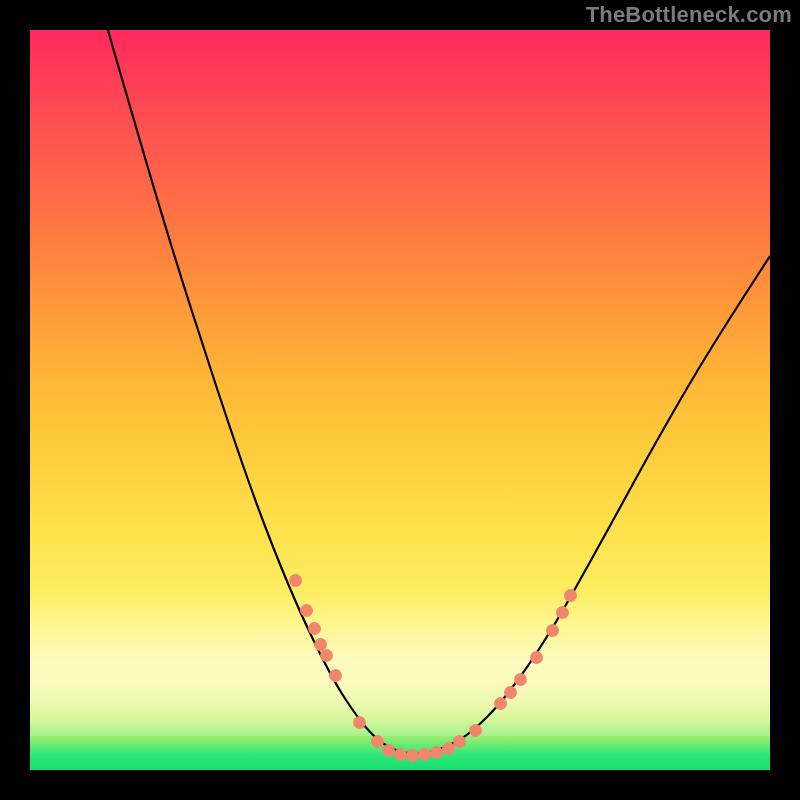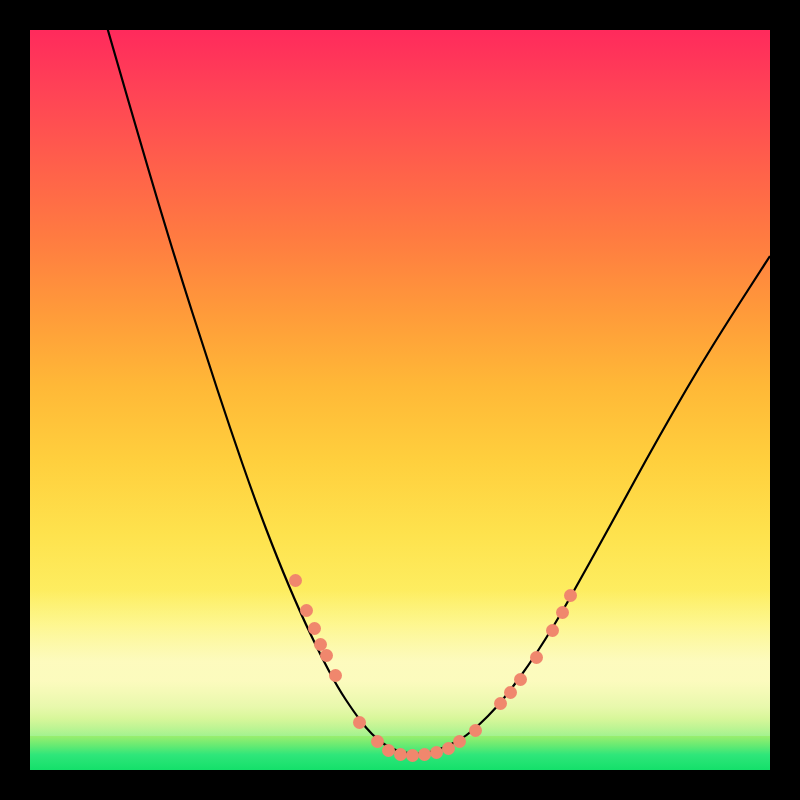--- a/index.html
+++ b/index.html
@@ -64,13 +64,14 @@
         <div class="dot" style="left: 445px; top: 700px;"></div>
         <div class="dot" style="left: 470px; top: 673px;"></div>
         <div class="dot" style="left: 480px; top: 662px;"></div>
         <div class="dot" style="left: 490px; top: 649px;"></div>
         <div class="dot" style="left: 506px; top: 627px;"></div>
         <div class="dot" style="left: 522px; top: 600px;"></div>
         <div class="dot" style="left: 532px; top: 582px;"></div>
         <div class="dot" style="left: 540px; top: 565px;"></div>
       </div>
   </div>
+  <div class="watermark">TheBottleneck.com</div>
 </div>
 
 </body></html>

